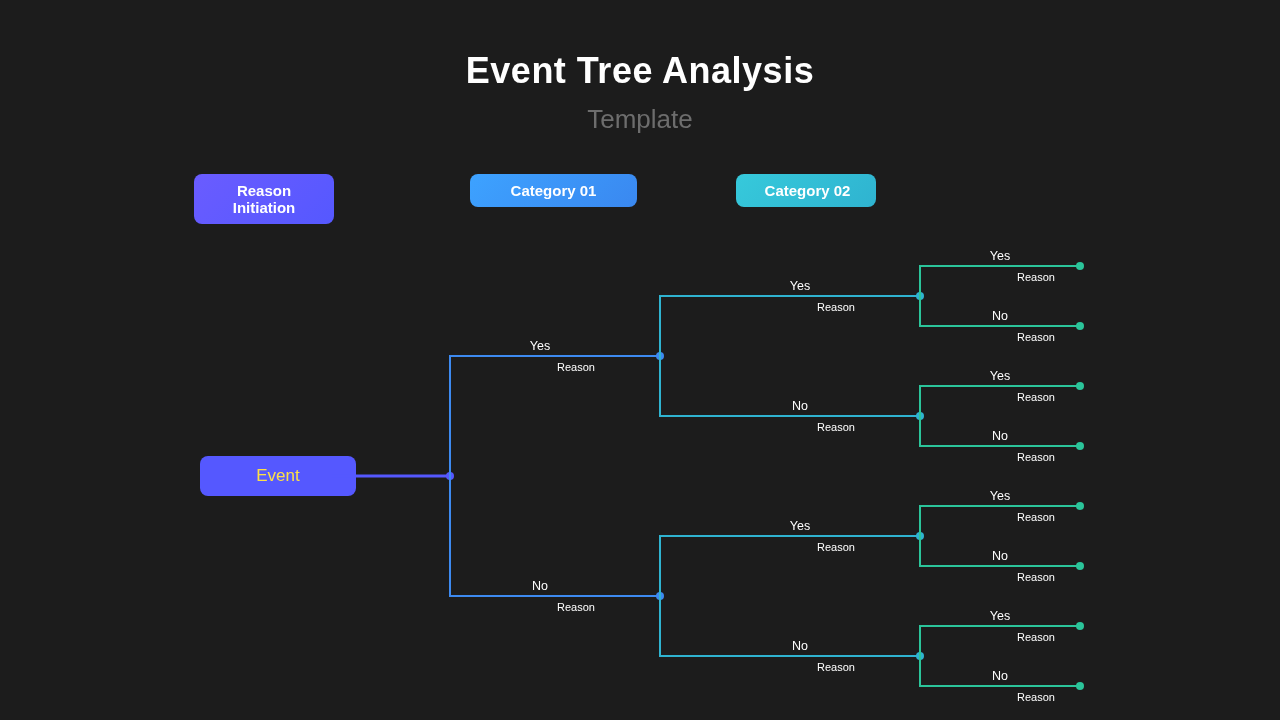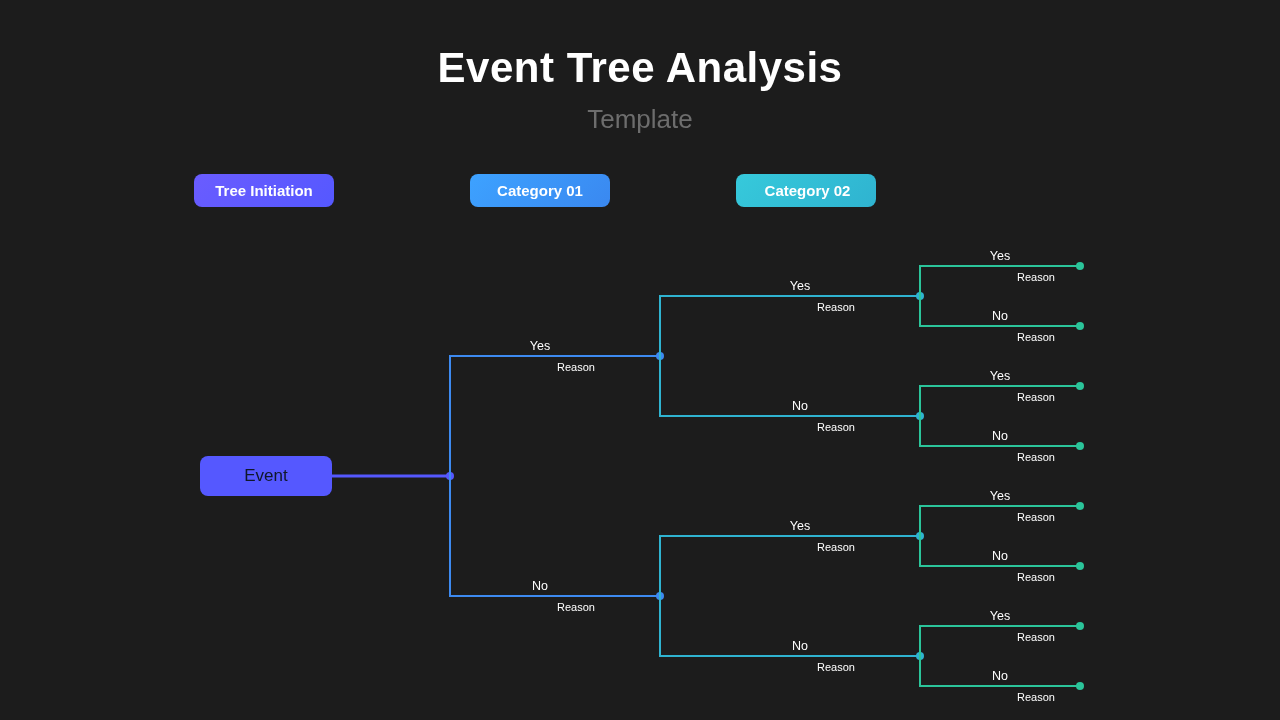--- a/index.html
+++ b/index.html
@@ -1,37 +1,37 @@
 <!DOCTYPE html>
 <html><head>
 <meta charset="utf-8">
 <style>
   * { box-sizing: border-box; margin: 0; padding: 0; }
   html, body { width: 1280px; height: 720px; background: #1c1c1c; font-family: "Segoe UI", Arial, sans-serif; overflow: hidden; }
   .stage { position: relative; width: 1280px; height: 720px; }
-  .title { position: absolute; width: 100%; text-align: center; color: #fff; font-weight: 800; font-size: 42px; top: 44px; letter-spacing: .5px; }
+  .title { position: absolute; width: 100%; text-align: center; color: #fff; font-weight: 800; font-size: 36px; top: 50px; letter-spacing: .5px; }
   .subtitle { position: absolute; width: 100%; text-align: center; color: #6d6d6d; font-size: 26px; top: 104px; }
   .pill { position: absolute; color: #fff; font-weight: 700; font-size: 15px; border-radius: 8px; padding: 8px 18px; text-align: center; }
   .pill.init { left: 194px; top: 174px; width: 140px; background: linear-gradient(135deg,#6a5cff,#5558ff); }
-  .pill.c1   { left: 470px; top: 174px; width: 140px; background: linear-gradient(135deg,#3da2ff,#3a88f0); }
+  .pill.c1   { left: 470px; top: 174px; width: 167px; background: linear-gradient(135deg,#3da2ff,#3a88f0); }
   .pill.c2   { left: 736px; top: 174px; width: 140px; background: linear-gradient(135deg,#36c9db,#2fb3d0); padding-left: 21px; }
   .pill.c3   { left: 932px; top: 174px; width: 140px; background: linear-gradient(135deg,#30d7aa,#2bc49a); }
-  .event-box { position: absolute; left: 200px; top: 456px; width: 132px; height: 40px; border-radius: 8px; background: #5558ff; color:#0f172a; font-size: 17px; display:flex; align-items:center; justify-content:center; }
+  .event-box { position: absolute; left: 200px; top: 456px; width: 156px; height: 40px; border-radius: 8px; background: #5558ff; color:#fde047; font-size: 17px; display:flex; align-items:center; justify-content:center; }
   svg.tree { position:absolute; left:0; top:0; width:1280px; height:720px; pointer-events:none; }
   .lbl { position:absolute; color:#fff; font-size:12.5px; text-align:left; transform:translateX(-50%); line-height:1; }
   .lbl.sub { color:#fff; font-size:11px;margin-left:36px; }
 </style>
 </head>
 <body>
 
 <div class="stage">
   <div class="title">Event Tree Analysis</div>
   <div class="subtitle">Template</div>
 
-  <div class="pill init">Tree Initiation</div>
+  <div class="pill init">Reason Initiation</div>
   <div class="pill c1">Category 01</div>
   <div class="pill c2">Category 02</div>
 
   <div class="event-box">Event</div>
 
   <svg class="tree" viewBox="0 0 1280 720">
 
     <path d="M332 476 H450" stroke="#5558ff" stroke-width="3" fill="none"></path>
     <circle cx="450" cy="476" r="4" fill="#5558ff"></circle>
 

